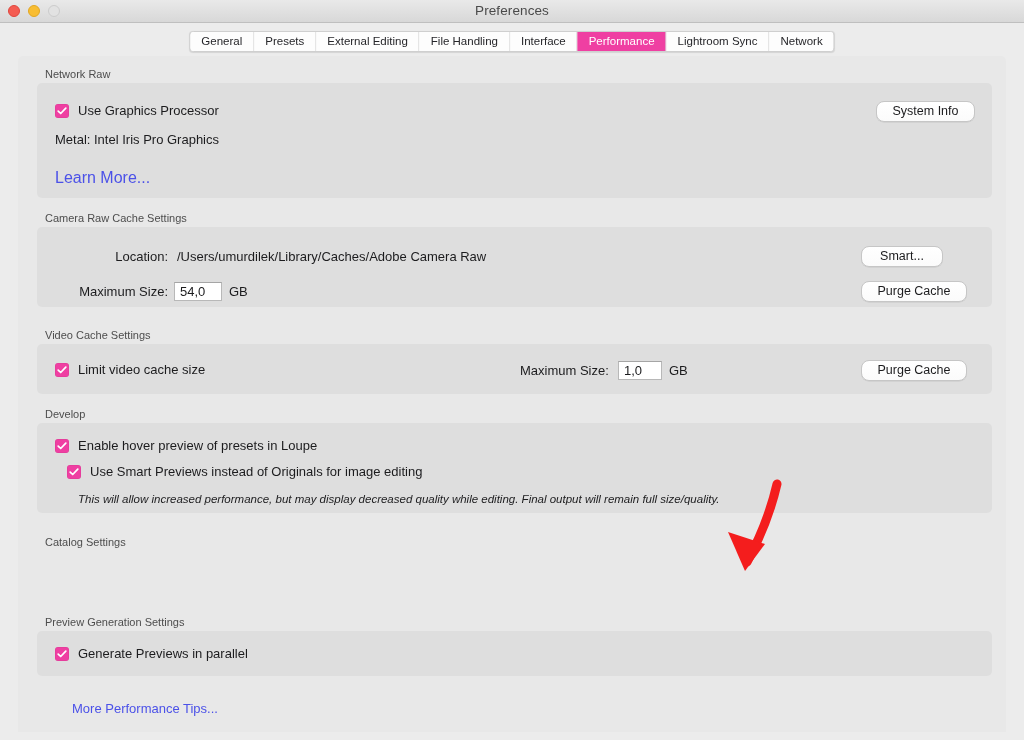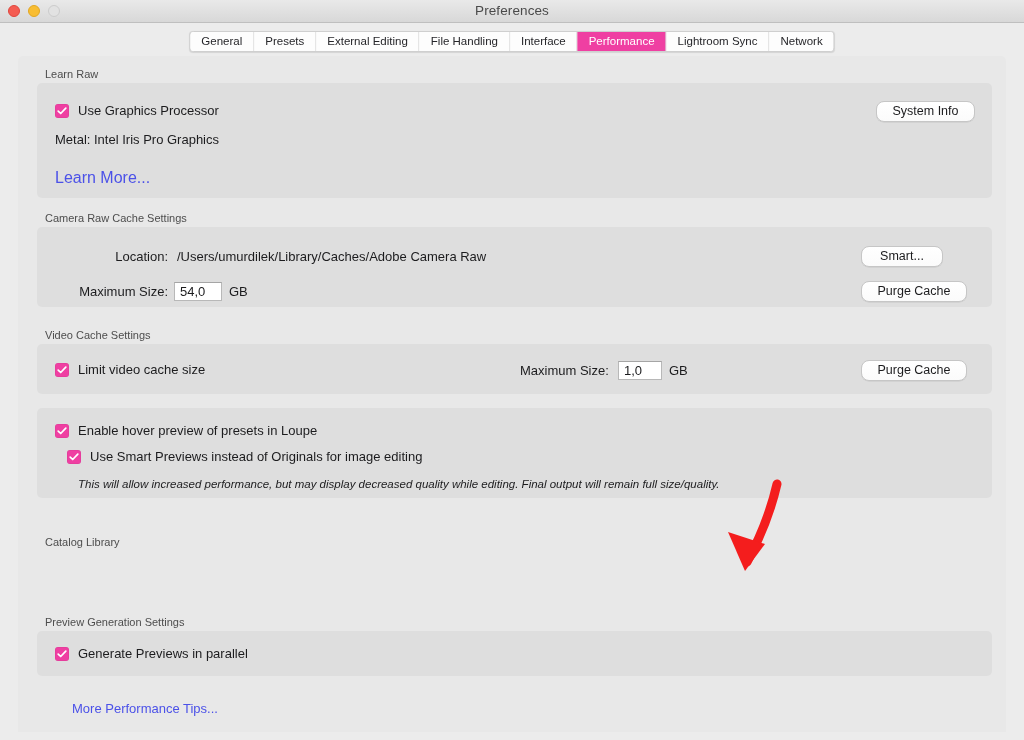--- a/index.html
+++ b/index.html
@@ -231,21 +231,21 @@
       <div class="tab">Interface</div>
       <div class="tab active">Performance</div>
       <div class="tab">Lightroom Sync</div>
       <div class="tab">Network</div>
     </div>
   </div>
 
   <div class="content">
 
     <div class="group" style="top:12px;">
-      <div class="group-label">Learn Raw</div>
+      <div class="group-label">Network Raw</div>
       <div class="panel" style="height:115px;">
 
         <div class="cb-row" style="left:18px; top:20px;">
           <span class="checkbox">
             <svg width="10" height="10" viewBox="0 0 10 10">
               <path d="M1.2 5.1 L3.7 7.5 L8.8 2.1" fill="none" stroke="#ffffff" stroke-width="1.7" stroke-linecap="round" stroke-linejoin="round"></path>
             </svg>
           </span>
           <span class="cb-label">Use Graphics Processor</span>
         </div>
@@ -286,20 +286,21 @@
         </div>
 
         <div class="plain" style="left:483px; top:19px;">Maximum Size:</div>
         <input class="field" style="left: 581px; top: 17px; width: 44px;" value="1,0">
         <div class="plain" style="left:632px; top:19px;">GB</div>
         <div class="btn" style="right:25px; top:16px; width:106px;">Purge Cache</div>
       </div>
     </div>
 
     <div class="group" style="top:352px;">
+      <div class="group-label">Develop</div>
       <div class="panel" style="height:90px;">
 
         <div class="cb-row" style="left:18px; top:15px;">
           <span class="checkbox">
             <svg width="10" height="10" viewBox="0 0 10 10">
               <path d="M1.2 5.1 L3.7 7.5 L8.8 2.1" fill="none" stroke="#ffffff" stroke-width="1.7" stroke-linecap="round" stroke-linejoin="round"></path>
             </svg>
           </span>
           <span class="cb-label">Enable hover preview of presets in Loupe</span>
         </div>
@@ -311,21 +312,21 @@
             </svg>
           </span>
           <span class="cb-label">Use Smart Previews instead of Originals for image editing</span>
         </div>
 
         <div class="note" style="left:41px; top:70px;">This will allow increased performance, but may display decreased quality while editing. Final output will remain full size/quality.</div>
       </div>
     </div>
 
     <div class="group" style="top:480px;">
-      <div class="group-label">Catalog Library</div>
+      <div class="group-label">Catalog Settings</div>
     </div>
 
     <div class="group" style="top:560px;">
       <div class="group-label">Preview Generation Settings</div>
       <div class="panel" style="height:45px;">
 
         <div class="cb-row" style="left:18px; top:15px;">
           <span class="checkbox">
             <svg width="10" height="10" viewBox="0 0 10 10">
               <path d="M1.2 5.1 L3.7 7.5 L8.8 2.1" fill="none" stroke="#ffffff" stroke-width="1.7" stroke-linecap="round" stroke-linejoin="round"></path>

